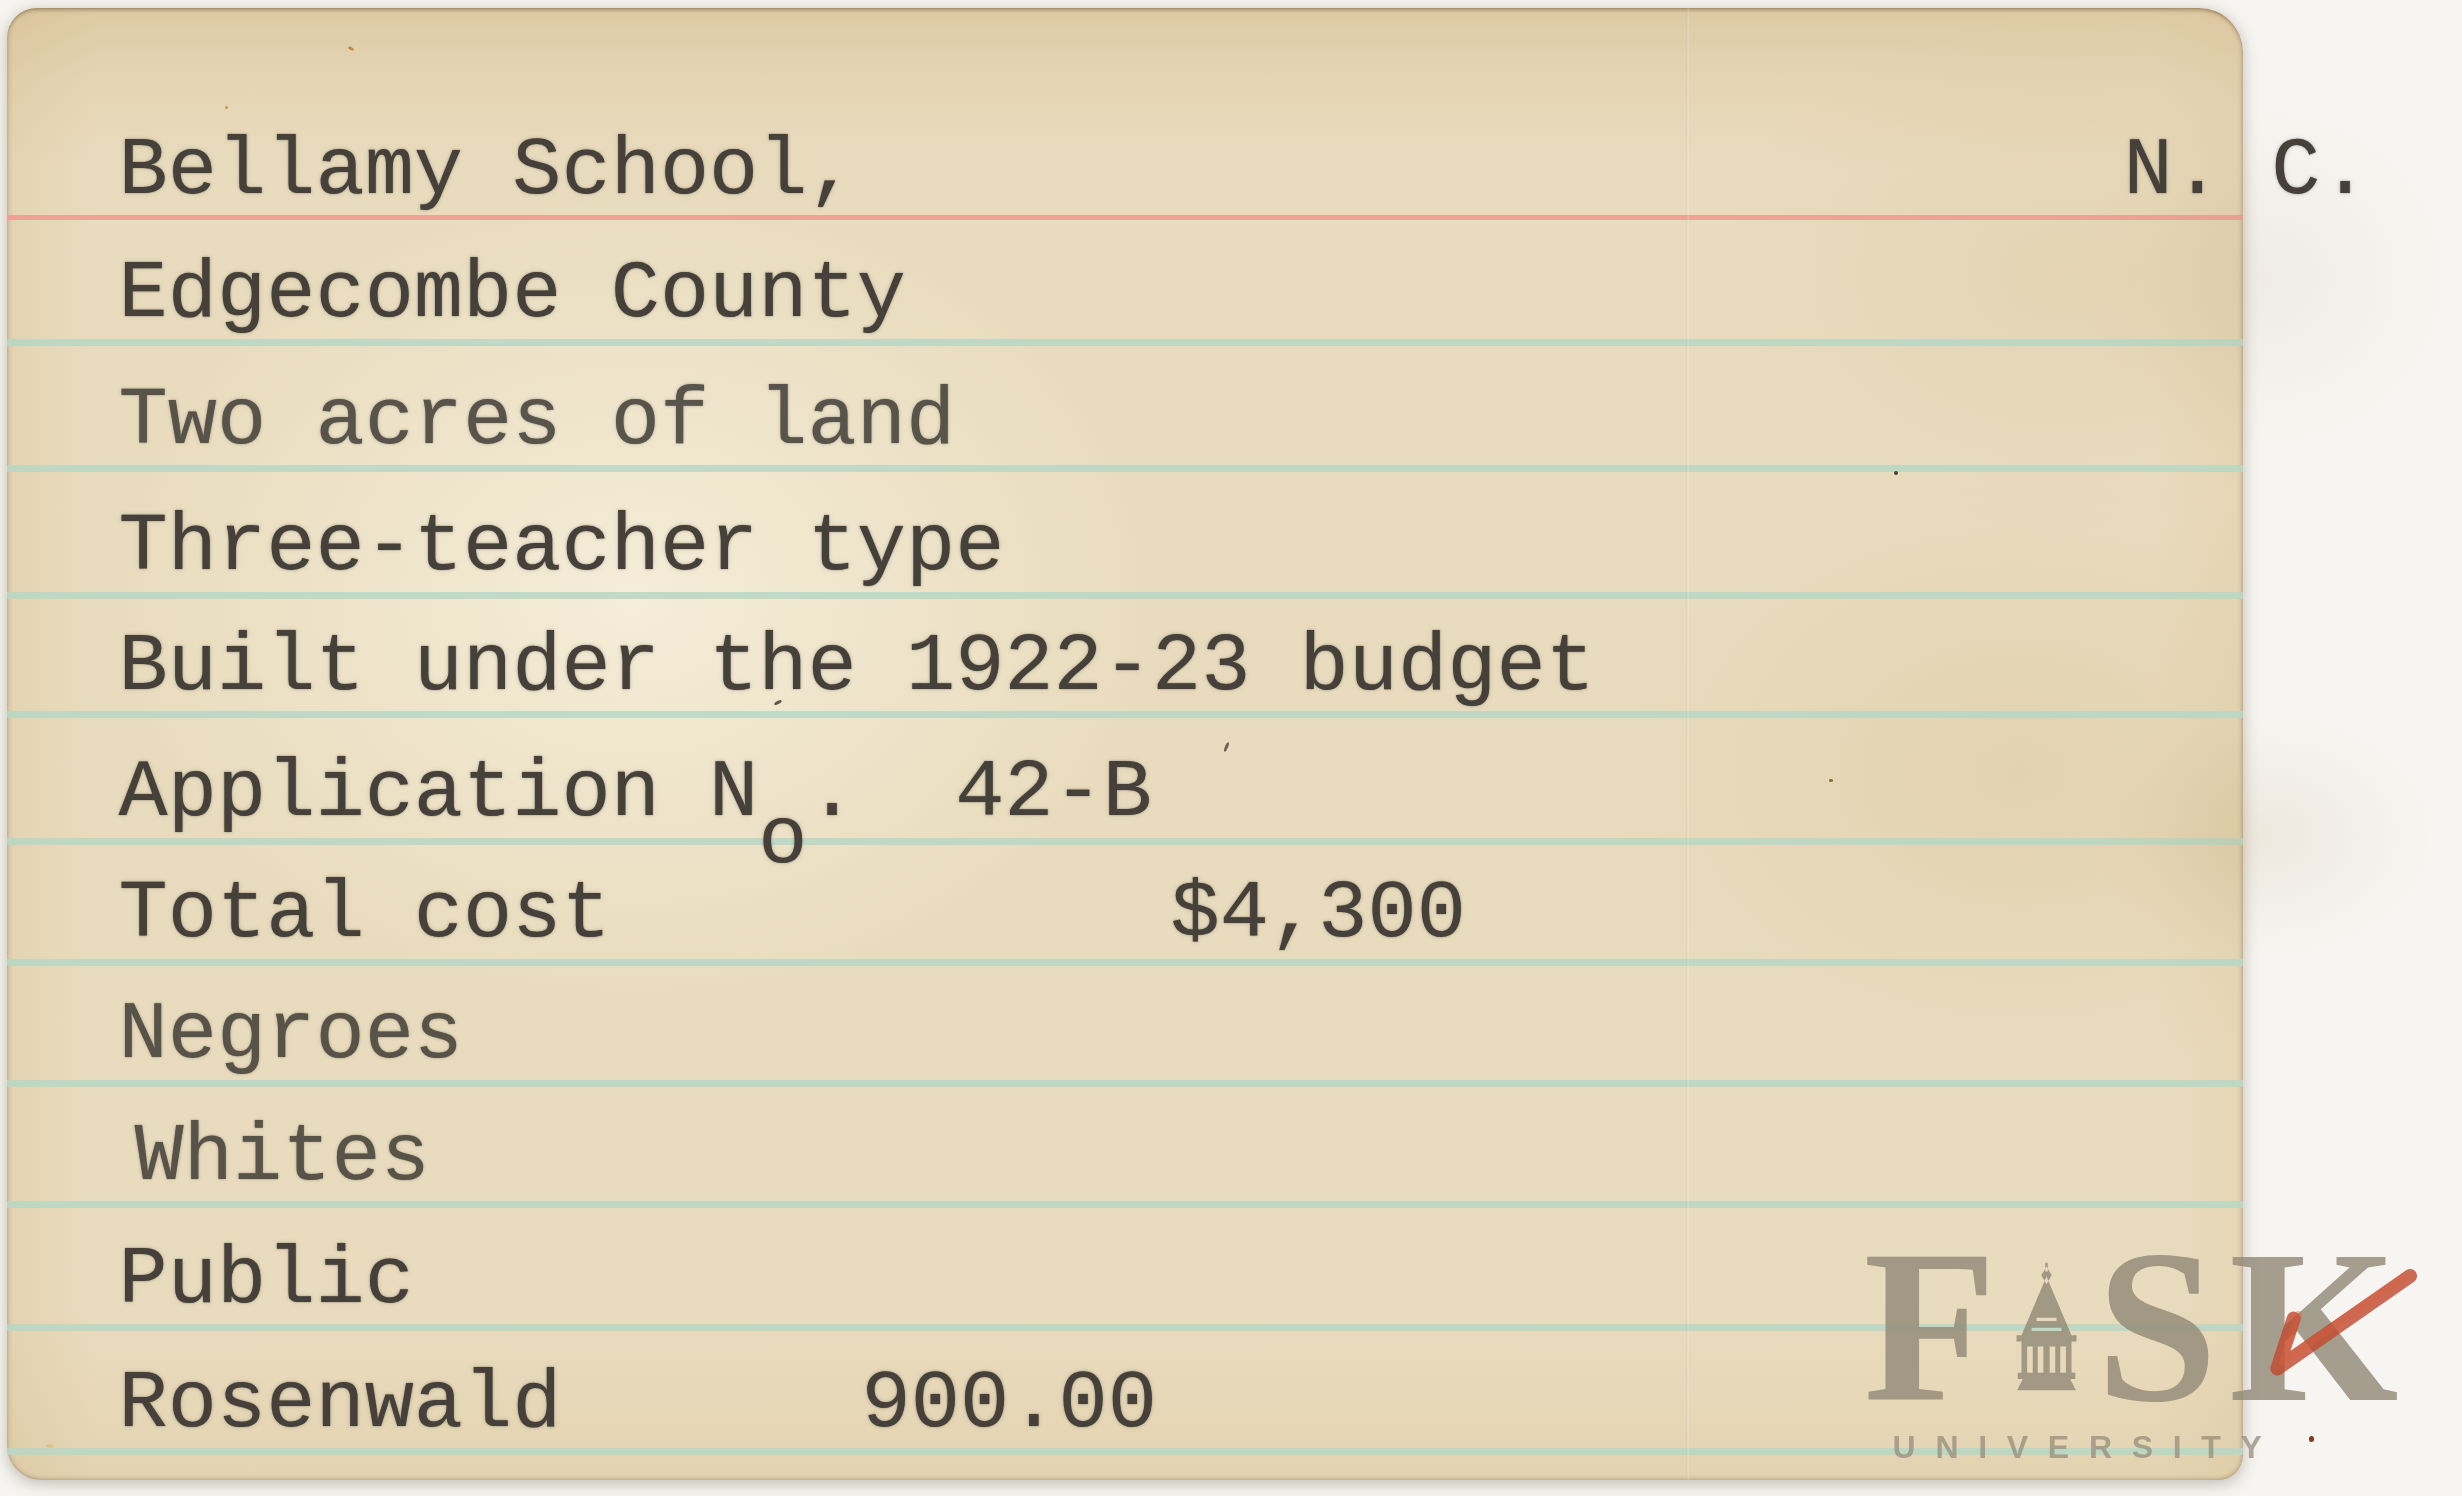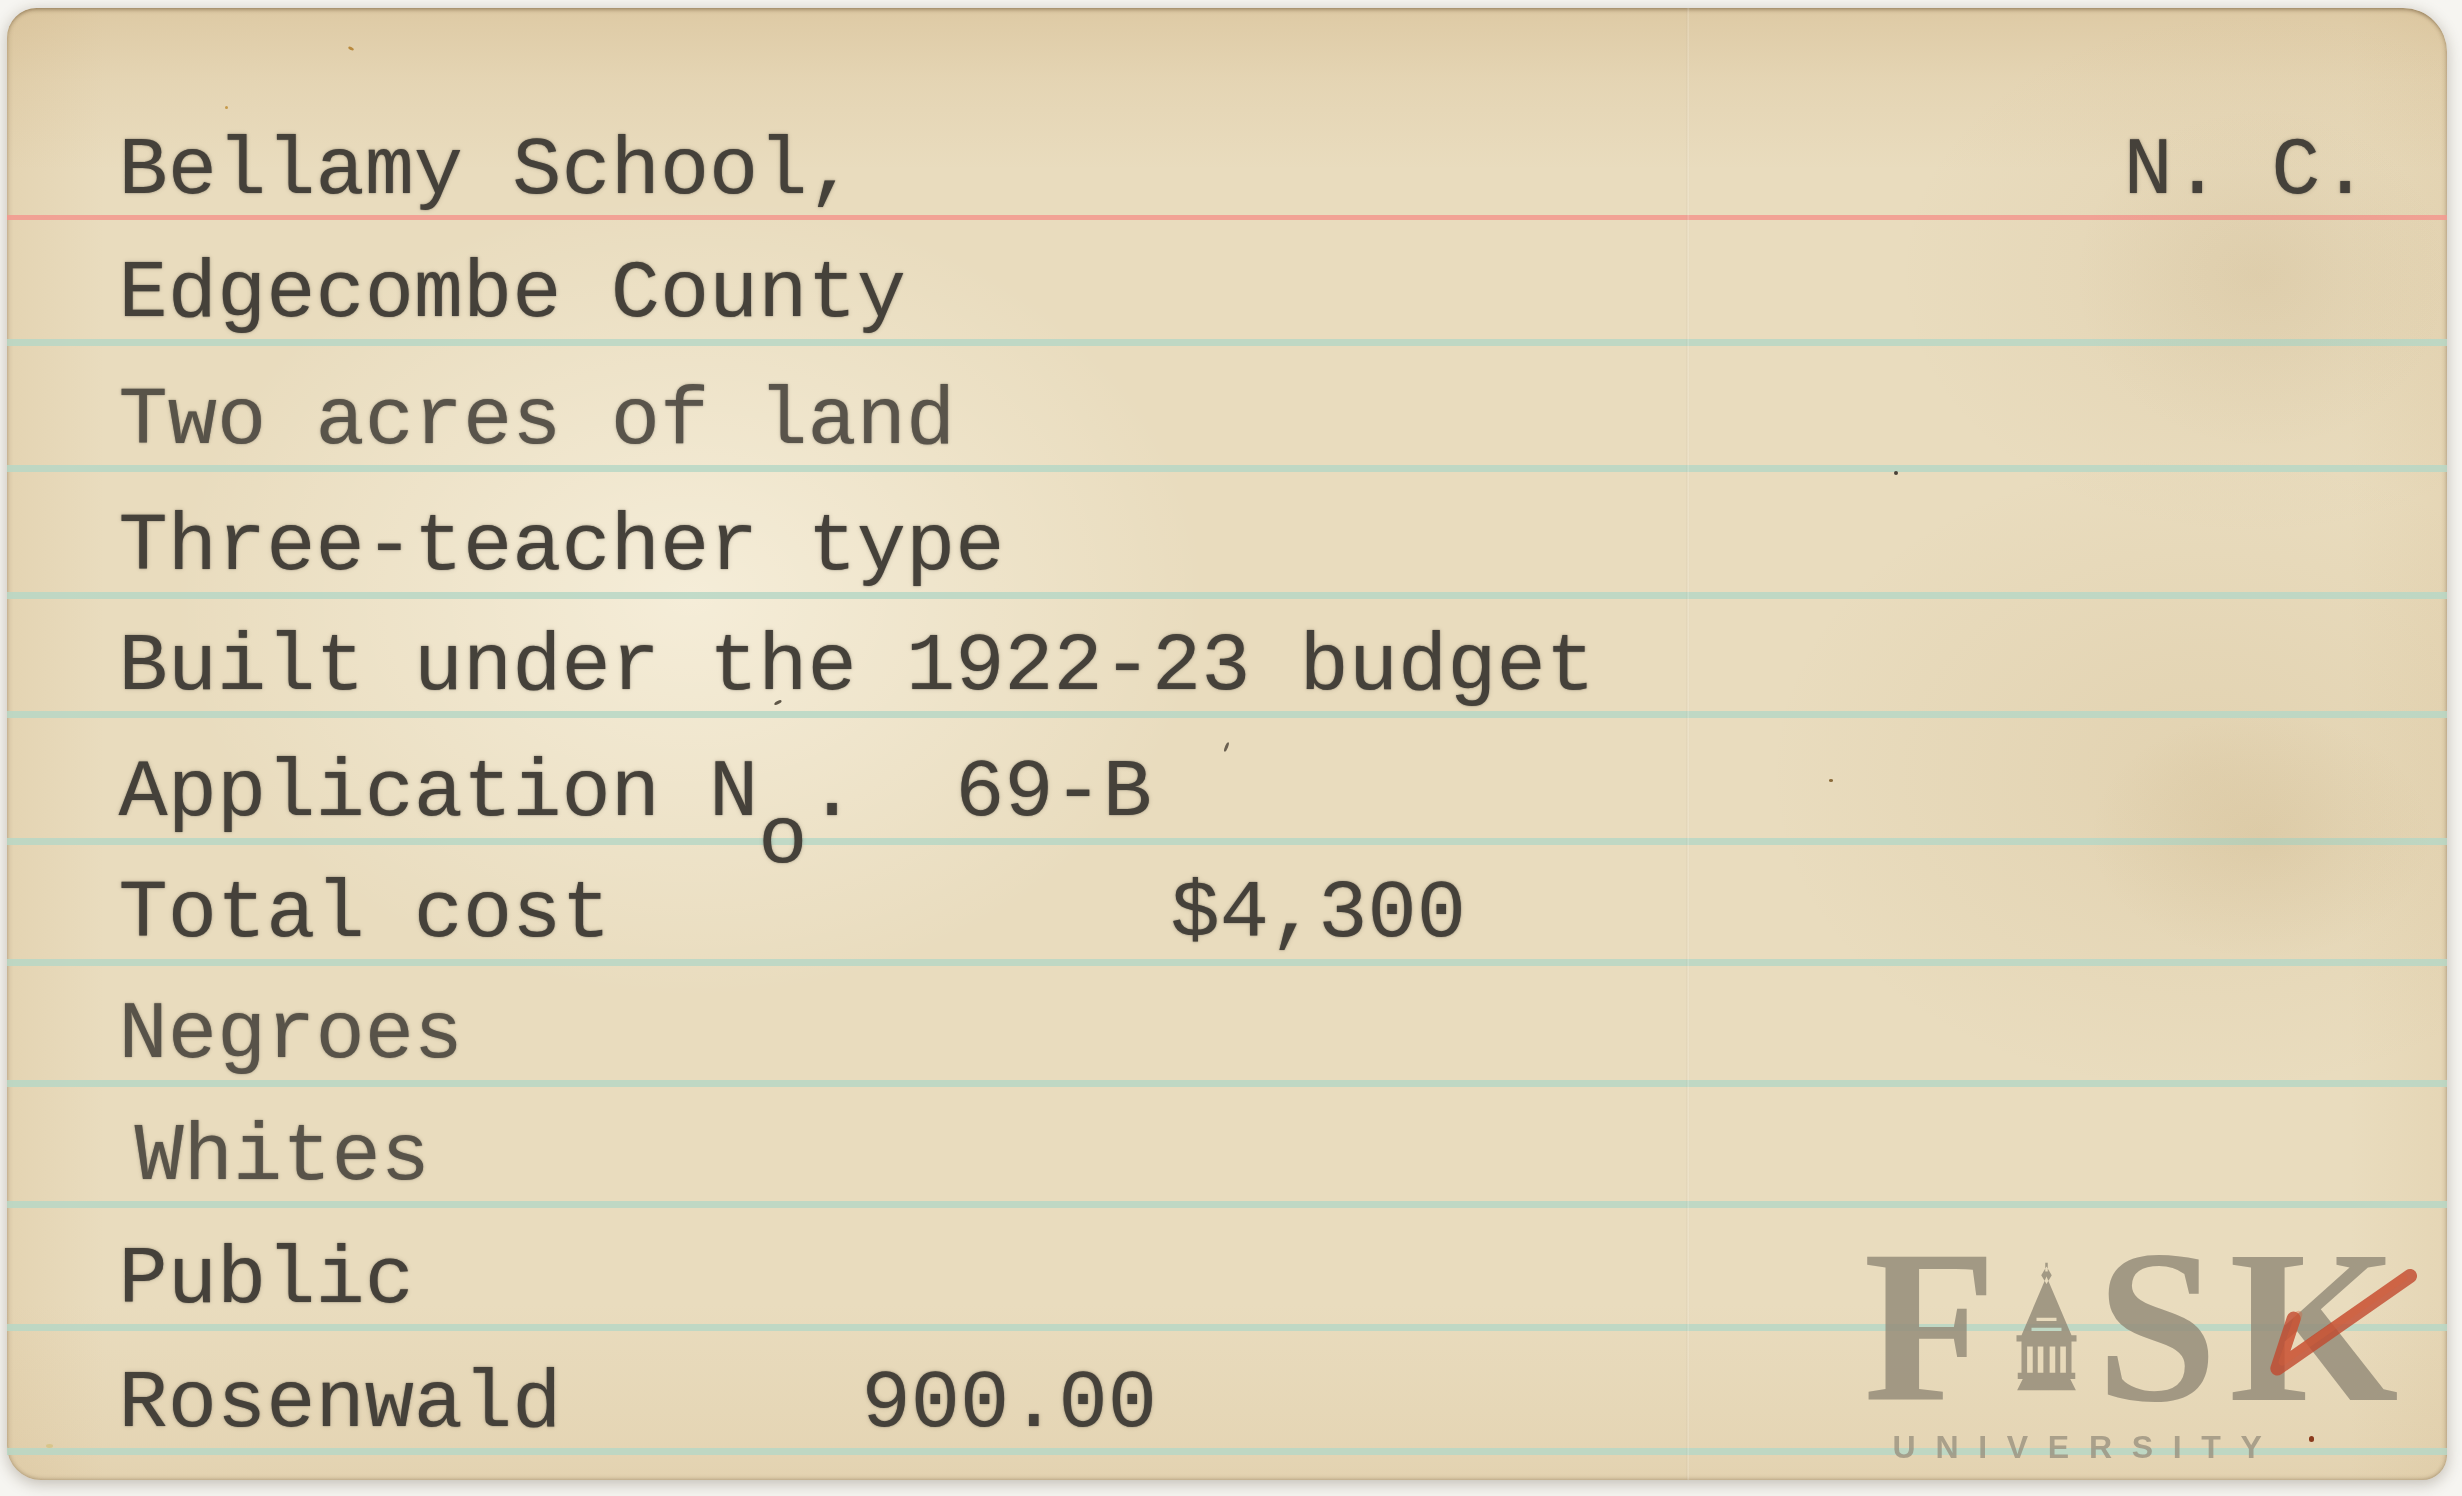--- a/index.html
+++ b/index.html
@@ -4,21 +4,21 @@
 <style>
   html,body{margin:0;padding:0;}
   body{
     width:2462px;height:1497px;
     background:#f6f5f1;
     position:relative;overflow:hidden;
     font-family:"Liberation Sans",sans-serif;
   }
   
   .card{
-    position:absolute;left:6.6px;top:8.2px;width:2440px;height:1472px;
+    position:absolute;left:6.6px;top:8.2px;width:2236px;height:1472px;
     border-radius:29.5px 44px 24.6px 34px;
     background:
       radial-gradient(738px 574px at 28% 40%, rgba(255,251,238,.55), rgba(255,251,238,0) 70%),
       radial-gradient(623px 459px at 90% 52%, rgba(165,125,60,.10), rgba(165,125,60,0) 70%),
       radial-gradient(508px 377px at 92% 18%, rgba(160,120,60,.08), rgba(160,120,60,0) 70%),
       linear-gradient(180deg, rgba(196,160,105,.30) 0%, rgba(196,160,105,.12) 5%, rgba(196,160,105,0) 11%, rgba(196,160,105,0) 88%, rgba(196,160,105,.10) 97%, rgba(196,160,105,.16) 100%),
       linear-gradient(90deg, rgba(196,160,105,.14) 0%, rgba(196,160,105,0) 4%, rgba(196,160,105,0) 96%, rgba(196,160,105,.10) 100%),
       #e9dcbe;
     box-shadow:
       inset 0 4.9px 4.1px -3.3px rgba(90,65,35,.55),
@@ -90,21 +90,21 @@
   <div class="stain" style="left:2066px;top:98px;width:377px;height:344px;background:radial-gradient(closest-side,rgba(150,115,60,.07),rgba(150,115,60,0));"></div>
 
   <span class="typed" style="left:112px;top:120px">Bellamy School,</span>
   <span class="typed" style="left:2117px;top:120px">N. C.</span>
 
   <span class="typed" style="left:112px;top:243px">Edgecombe County</span>
   <span class="typed soft" style="left:112px;top:370px">Two acres of land</span>
   <span class="typed" style="left:112px;top:496px">Three-teacher type</span>
   <span class="typed" style="left:112px;top:616px">Built under the 1922-23 budget</span>
 
-  <span class="typed" style="left:112px;top:742px"><span>Application N</span><span class="drop-char">o</span><span>.  69-B</span></span>
+  <span class="typed" style="left:112px;top:742px"><span>Application N</span><span class="drop-char">o</span><span>.  42-B</span></span>
 
   <span class="typed" style="left:112px;top:863px">Total cost</span>
   <span class="typed" style="left:1164px;top:863px">$4,300</span>
 
   <span class="typed soft" style="left:112px;top:984px">Negroes</span>
 
   <span class="typed soft" style="left:128px;top:1106px">Whites</span>
 
   <span class="typed" style="left:112px;top:1229px">Public</span>
 

